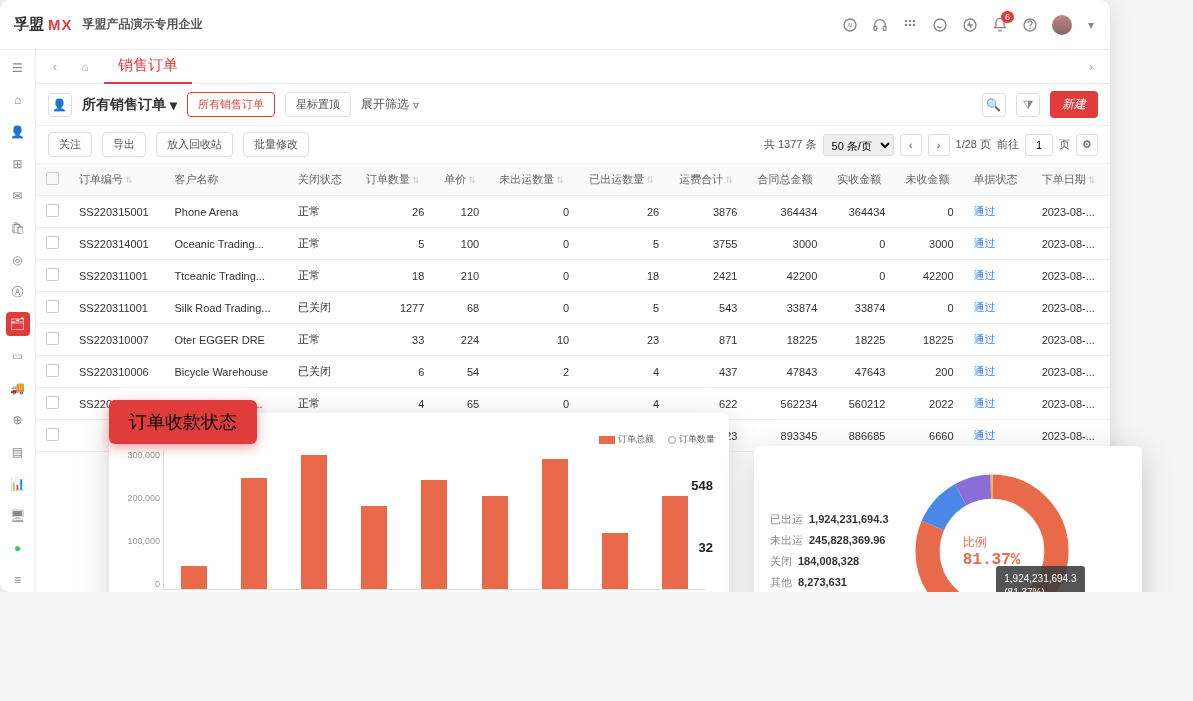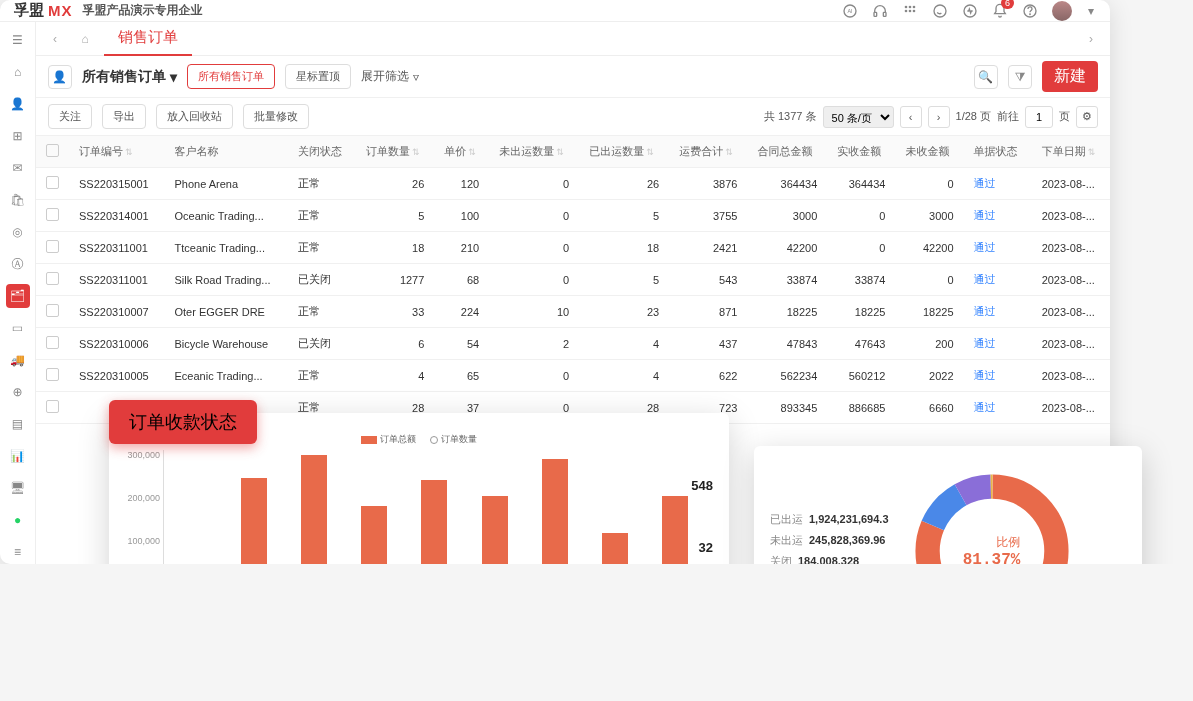--- a/index.html
+++ b/index.html
@@ -1,19 +1,19 @@
 <!DOCTYPE html>
 <html><head>
 <meta charset="utf-8">
 <style>
 * { margin: 0; padding: 0; box-sizing: border-box; }
 body { font-family: -apple-system, "Microsoft YaHei", sans-serif; font-size: 12px; color: #333; background: #f5f5f5; }
 
 .app-shell { position: relative; width: 1110px; margin: 0; background: #fff; border-radius: 10px; box-shadow: 0 4px 24px rgba(0,0,0,0.12); overflow: visible; }
-.top-bar { display: flex; align-items: center; height: 22px; padding: 0 14px; border-bottom: 1px solid #eee; border-radius: 10px 10px 0 0; }
+.top-bar { display: flex; align-items: center; height: 50px; padding: 0 14px; border-bottom: 1px solid #eee; border-radius: 10px 10px 0 0; }
 .logo { display: flex; align-items: center; gap: 4px; font-weight: bold; }
 .logo .brand-cn { font-size: 15px; }
 .logo .brand-mx { color: #e13c3c; font-size: 15px; font-weight: bold; letter-spacing: 1px; }
 .logo .brand-sub { font-size: 12px; color: #555; margin-left: 6px; }
 .top-spacer { flex: 1; }
 .top-icons { display: flex; align-items: center; gap: 14px; color: #888; }
 .top-icons .ico { width: 16px; height: 16px; display: inline-flex; align-items: center; justify-content: center; cursor: pointer; }
 .badge { position: relative; }
 .badge::after { content: attr(data-badge); position: absolute; top: -6px; right: -6px; background: #e13c3c; color: #fff; font-size: 9px; border-radius: 8px; padding: 0 4px; line-height: 12px; }
 .avatar { width: 20px; height: 20px; border-radius: 50%; background: linear-gradient(#b88,#866); }
@@ -30,21 +30,21 @@
 .tab-item.active { color: #e13c3c; border-bottom: 2px solid #e13c3c; background: #fff; }
 .tabs-spacer { flex: 1; }
 
 .filter-row { display: flex; align-items: center; height: 42px; padding: 0 12px; gap: 10px; border-bottom: 1px solid #f0f0f0; }
 .square-btn { width: 24px; height: 24px; border: 1px solid #ddd; border-radius: 4px; display: flex; align-items: center; justify-content: center; color: #888; cursor: pointer; }
 .view-name { font-size: 14px; font-weight: 600; display: flex; align-items: center; gap: 4px; }
 .chip { padding: 4px 10px; border: 1px solid #e13c3c; color: #e13c3c; border-radius: 4px; font-size: 11px; cursor: pointer; }
 .chip-plain { padding: 4px 10px; border: 1px solid #ddd; color: #555; border-radius: 4px; font-size: 11px; cursor: pointer; }
 .expand-filter { color: #555; display: flex; align-items: center; gap: 4px; cursor: pointer; }
 .filter-spacer { flex: 1; }
-.btn-primary { background: #e13c3c; color: #fff; padding: 5px 12px; border-radius: 4px; border: none; font-size: 16px; cursor: pointer; }
+.btn-primary { background: #e13c3c; color: #fff; padding: 5px 12px; border-radius: 4px; border: none; font-size: 12px; cursor: pointer; font-style: italic; }
 
 .action-row { display: flex; align-items: center; height: 38px; padding: 0 12px; gap: 10px; border-bottom: 1px solid #f0f0f0; }
 .pill-btn { padding: 4px 10px; border: 1px solid #ddd; border-radius: 4px; color: #555; font-size: 11px; cursor: pointer; background: #fff; }
 .action-spacer { flex: 1; }
 .pager { display: flex; align-items: center; gap: 6px; color: #555; font-size: 11px; }
 .pager .pg-btn { width: 22px; height: 22px; border: 1px solid #ddd; border-radius: 3px; display: flex; align-items: center; justify-content: center; cursor: pointer; }
 .pager select, .pager input { border: 1px solid #ddd; border-radius: 3px; height: 22px; padding: 4px 4px; font-size: 11px; }
 
 .table-wrap { overflow-x: auto; }
 table.data { width: 100%; border-collapse: collapse; font-size: 11px; }
@@ -56,41 +56,41 @@
 .checkbox { width: 13px; height: 13px; border: 1px solid #ccc; border-radius: 2px; display: inline-block; }
 
 
 .floating-badge { position: absolute; left: 109px; top: 400px; background: #e13c3c; color: #000000; padding: 10px 20px; font-size: 18px; border-radius: 6px; box-shadow: 0 4px 12px rgba(225,60,60,0.45); z-index: 30; }
 
 .chart-card { position: absolute; background: #fff; border-radius: 6px; box-shadow: 0 8px 32px rgba(0,0,0,0.18); z-index: 20; }
 .chart-bar-card { left: 109px; top: 413px; width: 620px; height: 240px; padding: 20px 14px 8px; }
 .bar-plot { position: relative; height: 140px; margin-left: 40px; margin-right: 10px; border-left: 1px solid #ddd; border-bottom: 1px solid #ddd; display: flex; align-items: flex-end; justify-content: space-around; }
 .bar { width: 26px; background: #e86a4a; }
 .bar-x { display: flex; justify-content: space-around; margin-left: 40px; margin-right: 10px; font-size: 9px; color: #888; margin-top: 4px; }
-.bar-legend { display: flex; justify-content: center; gap: 14px; font-size: 9px; color: #666; margin-bottom: 4px; font-family: Liberation Serif, serif; }
+.bar-legend { display: flex; justify-content: flex-end; gap: 14px; font-size: 9px; color: #666; margin-bottom: 4px; font-family: Liberation Serif, serif; }
 .legend-swatch { display: inline-block; width: 16px; height: 8px; vertical-align: middle; margin-right: 3px; }
 .bar-yticks { position: absolute; left: -40px; top: 0; height: 100%; display: flex; flex-direction: column; justify-content: space-between; font-size: 9px; color: #999; text-align: right; width: 36px; }
 .bar-callout { position: absolute; font-size: 13px; font-weight: bold; color: #222; }
 .bar-sub-legend { display: flex; justify-content: space-around; margin: 4px 40px 0; font-size: 9px; color: #888; }
 
 .trend-section { margin-top: 8px; border-top: 1px solid #eee; padding-top: 6px; font-size: 9px; color: #666; }
 .trend-head { display: flex; align-items: center; }
 .trend-head .trend-title { font-weight: bold; font-size: 10px; }
 .trend-head .trend-spacer { flex: 1; }
 .toggle { width: 22px; height: 12px; background: #e13c3c; border-radius: 6px; display: inline-block; position: relative; margin: 0 4px; }
 .toggle::after { content: ""; position: absolute; right: 1px; top: 1px; width: 10px; height: 10px; background: #fff; border-radius: 50%; }
 .trend-table { width: 100%; margin-top: 4px; font-size: 9px; }
 .trend-table th, .trend-table td { padding: 3px 6px; text-align: left; color: #777; }
 
 .chart-donut-card { left: 754px; top: 446px; width: 388px; height: 210px; padding: 16px; display: flex; align-items: center; }
 .donut-stats { font-size: 11px; color: #555; line-height: 1.9; }
 .donut-stats .stat-label { color: #888; margin-right: 6px; }
 .donut-stats .stat-val { font-weight: bold; color: #333; }
 .donut-wrap { position: relative; width: 170px; height: 170px; margin-left: 18px; }
-.donut-center { position: absolute; top: 50%; left: 50%; transform: translate(-50%,-50%); text-align: right; }
+.donut-center { position: absolute; top: 50%; left: 50%; transform: translate(-50%,-50%); text-align: left; }
 .donut-center .d-label { color: #e86a4a; font-size: 12px; }
 .donut-center .d-val { color: #e86a4a; font-size: 16px; font-weight: bold; font-family: Liberation Mono, monospace; }
 .donut-tooltip { position: absolute; right: -8px; bottom: 30px; background: rgba(60,60,60,0.88); color: #fff; padding: 6px 8px; font-size: 10px; border-radius: 3px; line-height: 1.4; }
 
 svg.i { width: 16px; height: 16px; }
 </style>
 </head>
 <body>
 
 <div class="app-shell">

